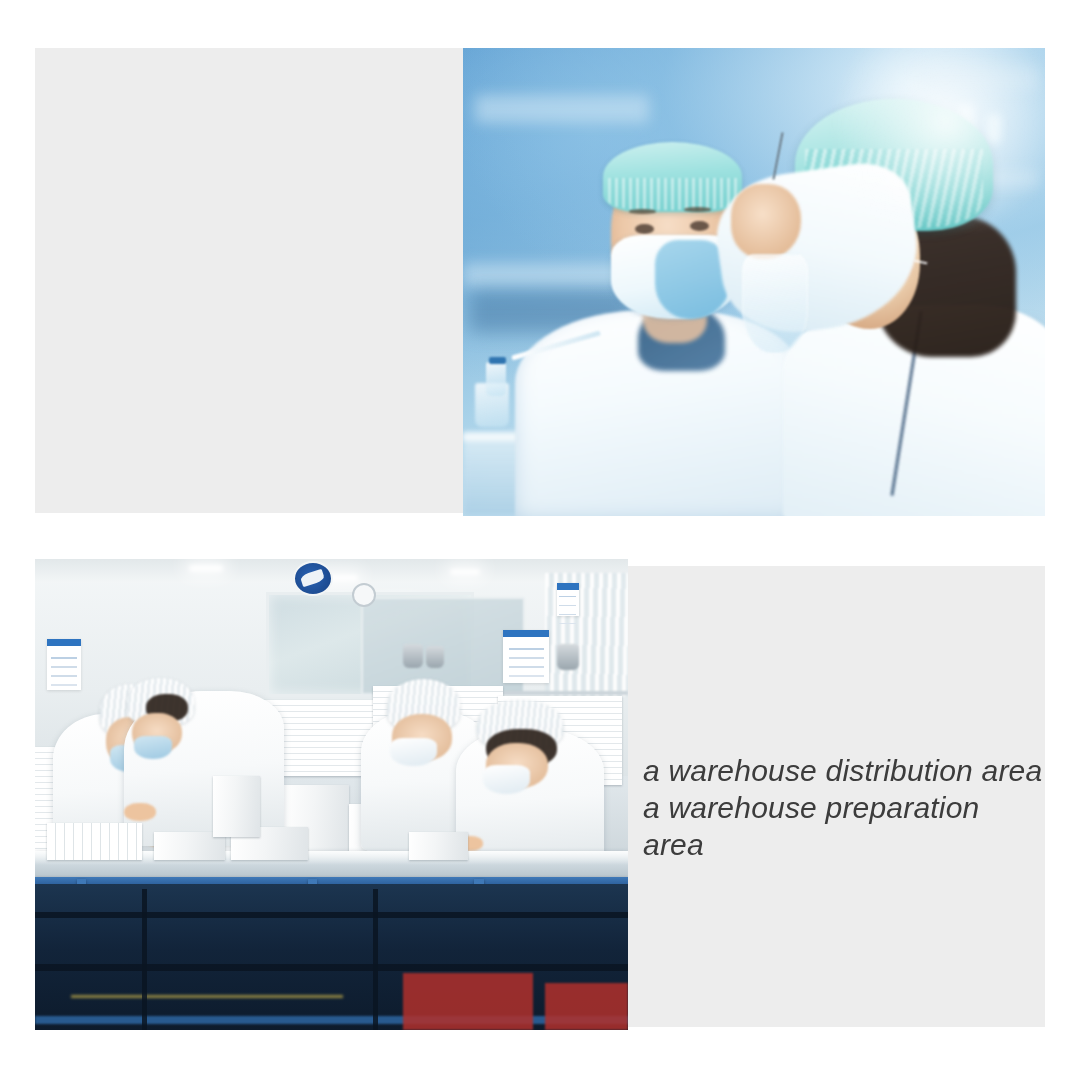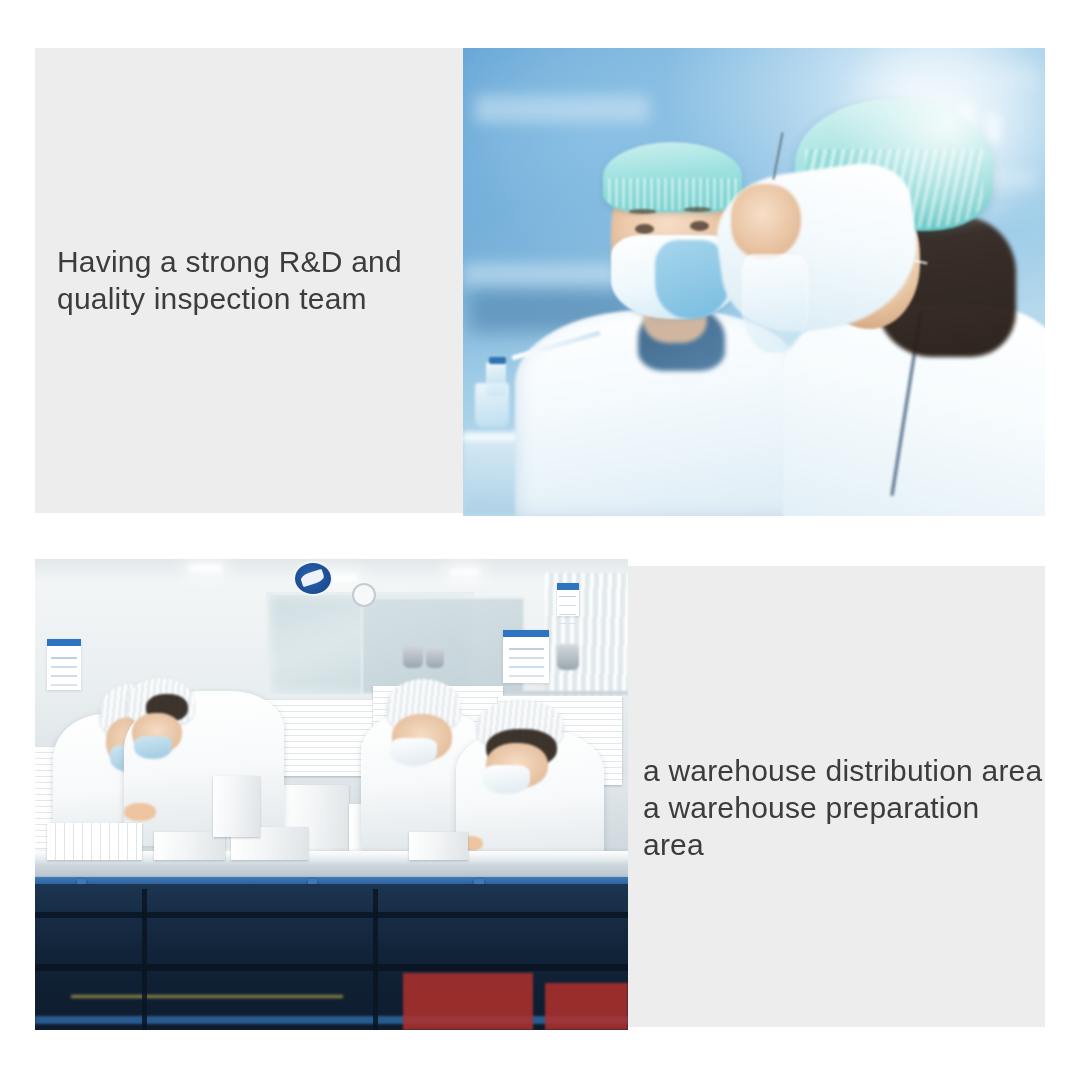--- a/index.html
+++ b/index.html
@@ -190,21 +190,21 @@
   }
   .tp-glow{
     position:absolute;left:60%;top:-6%;width:46%;height:44%;
     background:radial-gradient(circle,rgba(255,255,255,.85) 0%,rgba(255,255,255,0) 68%);
     filter:blur(6px);
   }
 
   
   #bot-photo{left:35px;top:559px;width:593px;height:471px;}
   #bot-panel{left:628px;top:566px;width:417px;height:461px;}
-  #bot-caption{left:643px;top:752px;width:400px;}
+  #bot-caption{left:643px;top:752px;width:400px;font-style:italic;}
 
   .bp-bg{
     position:absolute;inset:0;
     background:linear-gradient(180deg,#eef2f4 0%,#e6ecef 28%,#dfe6ea 48%,#cfd8dd 62%,#b9c6ce 72%,#8fa2ae 100%);
   }
   .bp-wall{
     position:absolute;left:0;top:0;width:100%;height:46%;
     background:linear-gradient(180deg,#f4f7f8 0%,#e9eef0 60%,#dde4e7 100%);
   }
   .bp-ceiling{
@@ -390,22 +390,20 @@
     <div class="arm"></div>
     <div class="hand"></div>
     <div class="flask"></div>
     <div class="tweezer"></div>
     <div class="pipette"></div>
     <div class="vial"></div>
     <div class="vial-cap"></div>
     <div class="tp-glow"></div>
   </div>
 
-  <div class="caption" id="top-caption">Having a strong R&amp;D and
-quality inspection team</div>
 
   <div class="photo" id="bot-photo">
     <div class="bp-bg"></div>
     <div class="bp-wall"></div>
     <div class="bp-ceiling"></div>
 
     <div class="bp-light" style="left:26%;top:1.2%;width:34px;height:7px;"></div>
     <div class="bp-light" style="left:47%;top:3.4%;width:44px;height:6px;"></div>
     <div class="bp-light" style="left:57%;top:9.5%;width:46px;height:6px;"></div>
     <div class="bp-light" style="left:70%;top:2.2%;width:30px;height:6px;"></div>

